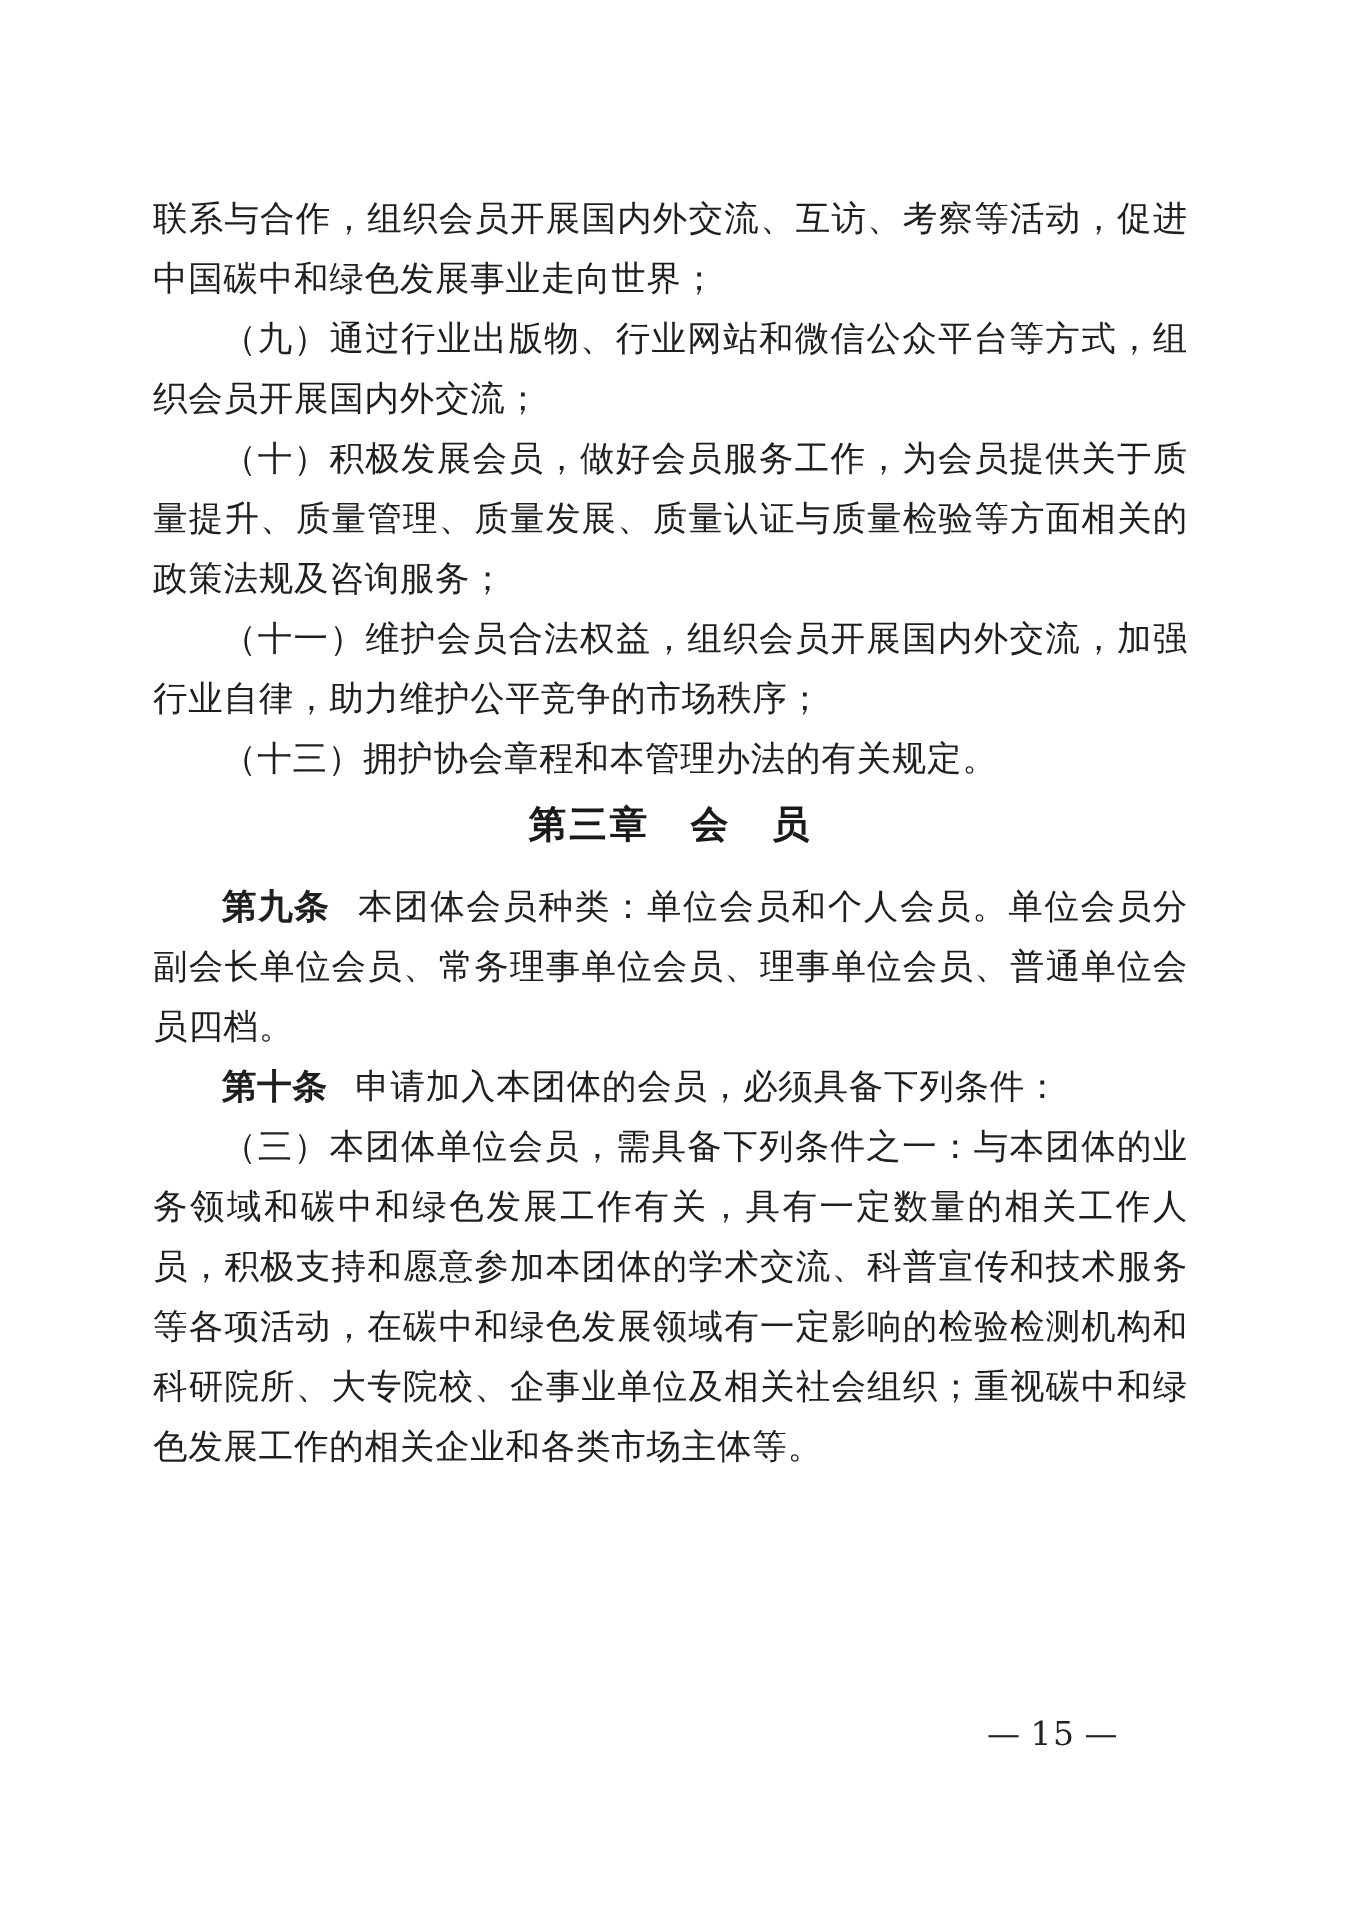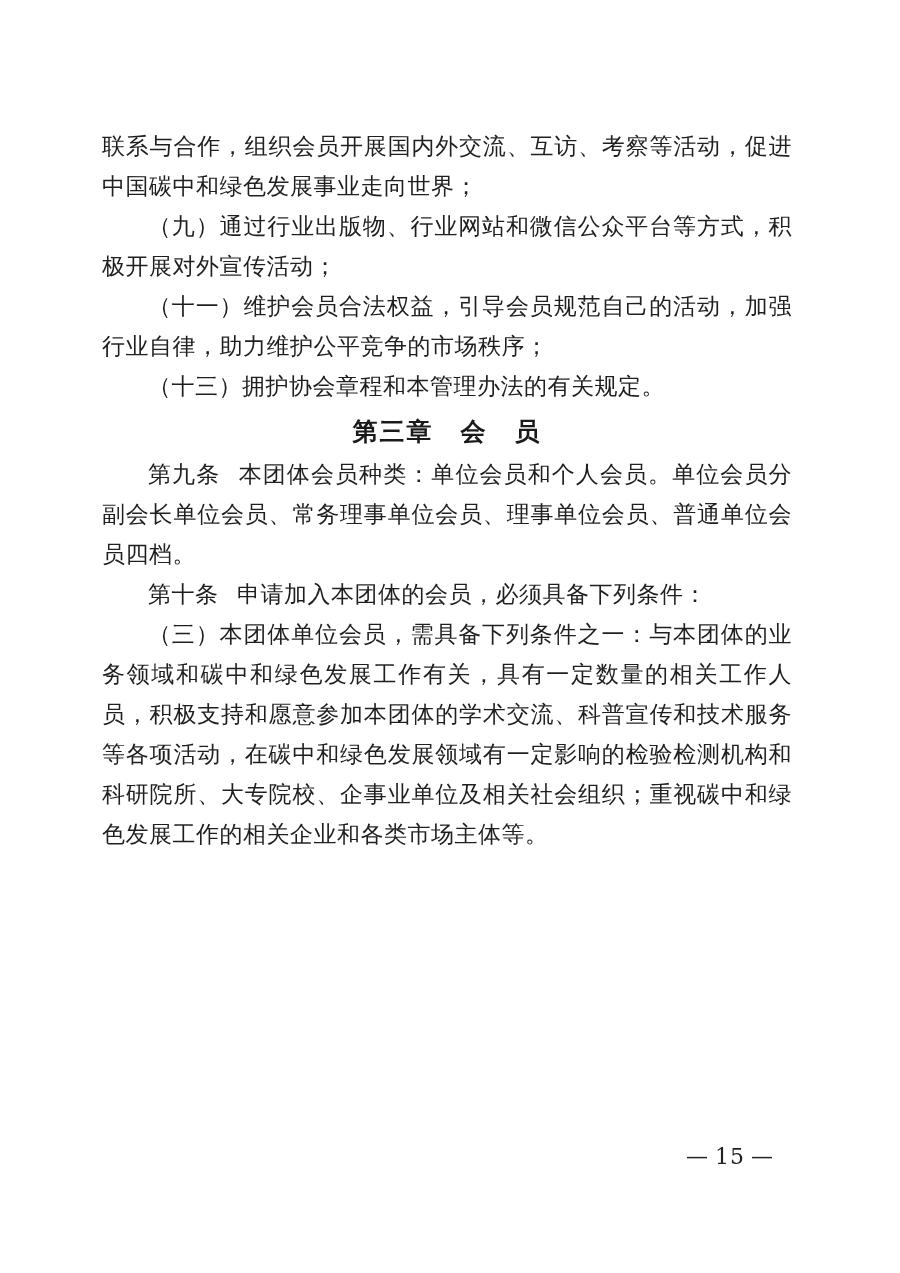--- a/index.html
+++ b/index.html
@@ -28,57 +28,58 @@
     line-height: 40px;
     text-align: justify;
     text-justify: inter-ideograph;
     letter-spacing: 0.5px;
     word-break: break-all;
   }
   p.para.indent {
     text-indent: 2em;
   }
   .lead {
-    font-weight: normal;
+    font-weight: bold;
     font-family: "DejaVu Sans", "Liberation Sans", sans-serif;
     margin-right: 0.8em;
   }
   h2.chapter {
-    margin: 5px 0 3px 0;
+    margin: 5px 0 14px 0;
     font-size: 25px;
     line-height: 40px;
     text-align: center;
     font-weight: bold;
-    font-family: Liberation Sans, sans-serif;
+    font-family: Liberation Serif, serif;
     letter-spacing: 2px;
     color: #1a1a1a;
   }
   .footer {
     position: absolute;
-    right: 120px;
+    right: 148px;
     top: 1142px;
     font-size: 22px;
     line-height: 30px;
     color: #222222;
     letter-spacing: 1px;
     white-space: pre;
   }
   .footer .dash {
     padding: 0 6px;
   }
 </style>
 </head>
 <body>
 
 <div class="page">
   <div class="content">
     <div id="body-top">
         <p class="para">联系与合作，组织会员开展国内外交流、互访、考察等活动，促进中国碳中和绿色发展事业走向世界；</p>
-        <p class="para indent">（九）通过行业出版物、行业网站和微信公众平台等方式，积极开展对外宣传活动；</p>
-        <p class="para indent">（十一）维护会员合法权益，引导会员规范自己的活动，加强行业自律，助力维护公平竞争的市场秩序；</p>
+        <p class="para indent">（九）通过行业出版物、行业网站和微信公众平台等方式，组织会员开展国内外交流；</p>
+        <p class="para indent">（十）积极发展会员，做好会员服务工作，为会员提供关于质量提升、质量管理、质量发展、质量认证与质量检验等方面相关的政策法规及咨询服务；</p>
+        <p class="para indent">（十一）维护会员合法权益，组织会员开展国内外交流，加强行业自律，助力维护公平竞争的市场秩序；</p>
         <p class="para indent">（十三）拥护协会章程和本管理办法的有关规定。</p>
       </div>
     <h2 class="chapter">第三章　会　员</h2>
     <div id="body-bottom">
         <p class="para indent"><span class="lead">第九条</span>本团体会员种类：单位会员和个人会员。单位会员分副会长单位会员、常务理事单位会员、理事单位会员、普通单位会员四档。</p>
         <p class="para indent"><span class="lead">第十条</span>申请加入本团体的会员，必须具备下列条件：</p>
         <p class="para indent">（三）本团体单位会员，需具备下列条件之一：与本团体的业务领域和碳中和绿色发展工作有关，具有一定数量的相关工作人员，积极支持和愿意参加本团体的学术交流、科普宣传和技术服务等各项活动，在碳中和绿色发展领域有一定影响的检验检测机构和科研院所、大专院校、企事业单位及相关社会组织；重视碳中和绿色发展工作的相关企业和各类市场主体等。</p>
       </div>
   </div>
   <div class="footer"><span class="dash">—</span><span>15</span><span class="dash">—</span></div>

